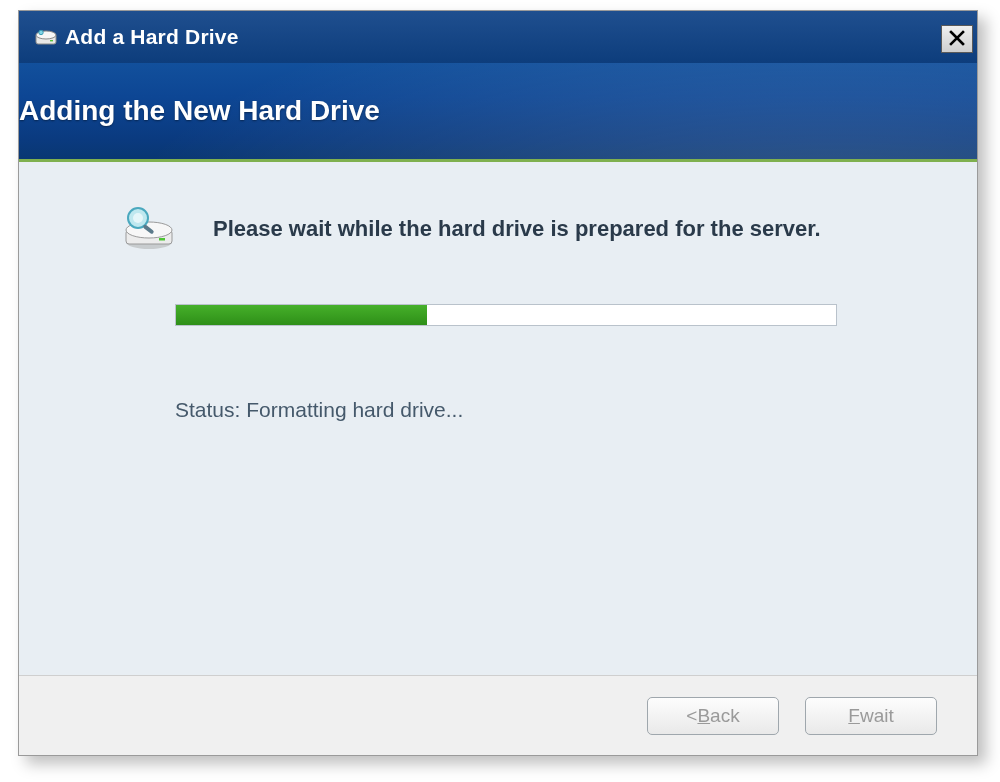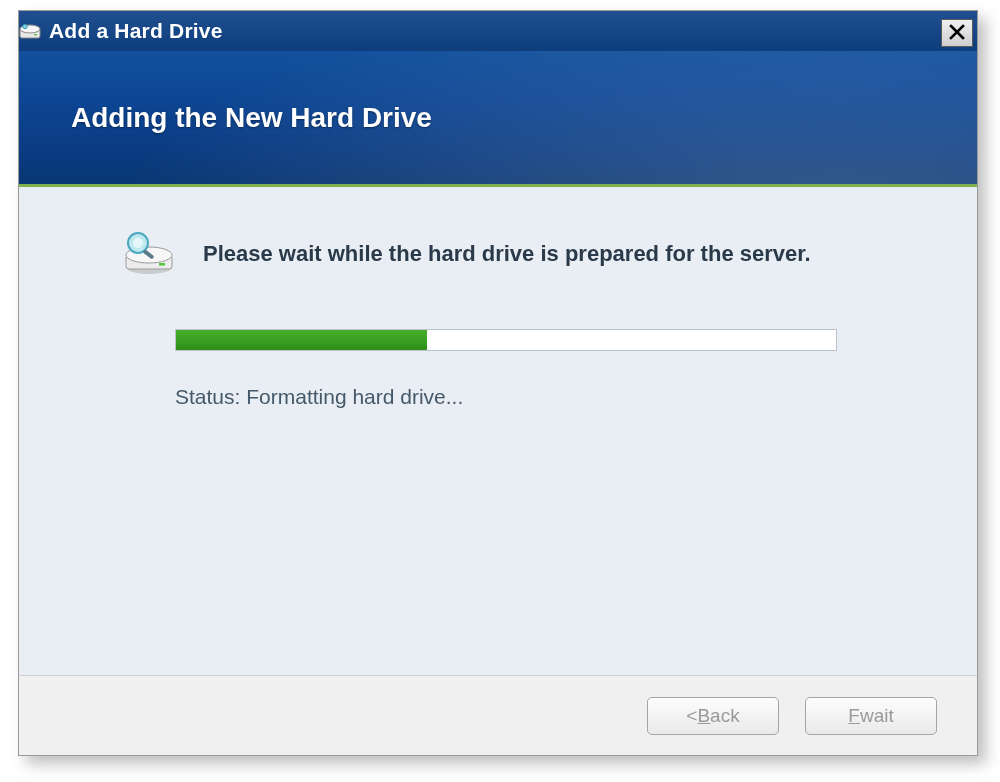--- a/index.html
+++ b/index.html
@@ -14,25 +14,25 @@
     left: 18px; top: 10px;
     width: 960px; height: 746px;
     border: 1px solid #9a9a9a;
     box-shadow: 8px 8px 14px rgba(0,0,0,0.25);
     background: #f3f3f3;
     display: flex;
     flex-direction: column;
   }
   
   .titlebar {
-    height: 40px;
+    height: 52px;
     background: linear-gradient(#1f4f8f, #0d3d7c);
     display: flex;
     align-items: center;
-    padding: 0 0 0 0;
+    padding: 0 0 0 16px;
     color: #fff;
   }
   .titlebar .spacer { flex: 1; }
   .titlebar-icon {
     width: 22px; height: 18px;
     margin-right: 8px;
   }
   .titlebar-text {
     font-size: 21px;
     font-weight: 700;
@@ -44,68 +44,67 @@
     background: linear-gradient(#f0f0f0,#cfcfcf);
     border: 1px solid #5a5a5a;
     display: flex; align-items: center; justify-content: center;
     color: #000;
     font-size: 22px; font-weight: 700;
     line-height: 1;
     cursor: pointer;
   }
   
   .header-band {
-    height: 136px;
+    height: 99px;
     background:
       radial-gradient(1200px 400px at 820px 160px, rgba(255,255,255,.18), rgba(255,255,255,0) 60%),
       linear-gradient(#12509c 0%, #0d4694 35%, #0a3a7f 80%, #093772 100%);
     border-bottom: 3px solid #7fb04e;
     display: flex;
     align-items: center;
-    padding-left: 52px;
     color: #fff;
     position: relative;
   }
   .header-title {
     font-size: 28px;
     font-weight: 600;
     text-shadow: 0 1px 2px rgba(0,0,0,.4);
   }
   
   .content {
     flex: 1;
     background: #e8eef3;
     padding: 42px 70px 20px 100px;
     position: relative;
   }
   .msg-row {
     display: flex;
     align-items: center;
-    gap: 26px;
+    gap: 36px;
     margin-bottom: 50px;
   }
   .drive-icon { width: 58px; height: 50px; flex: none; }
   .msg-text {
     font-size: 22px;
     font-weight: 700;
     color: #2a3a4a;
   }
   .progress {
     margin-left: 56px;
     width: 662px; height: 22px;
     background: #fff;
     border: 1px solid #b9c2cb;
     overflow: hidden;
   }
   .progress-fill {
     height: 100%;
     background: linear-gradient(#46b02a,#2e8f18);
   }
   .status {
-    margin-top: 34px;
+    margin-top: 72px;
     margin-left: 56px;
     font-size: 21px;
     color: #45596b;
   }
   
   .footer {
     height: 80px;
     background: #f0f0f0;
     border-top: 1px solid #cfcfcf;
     display: flex;

